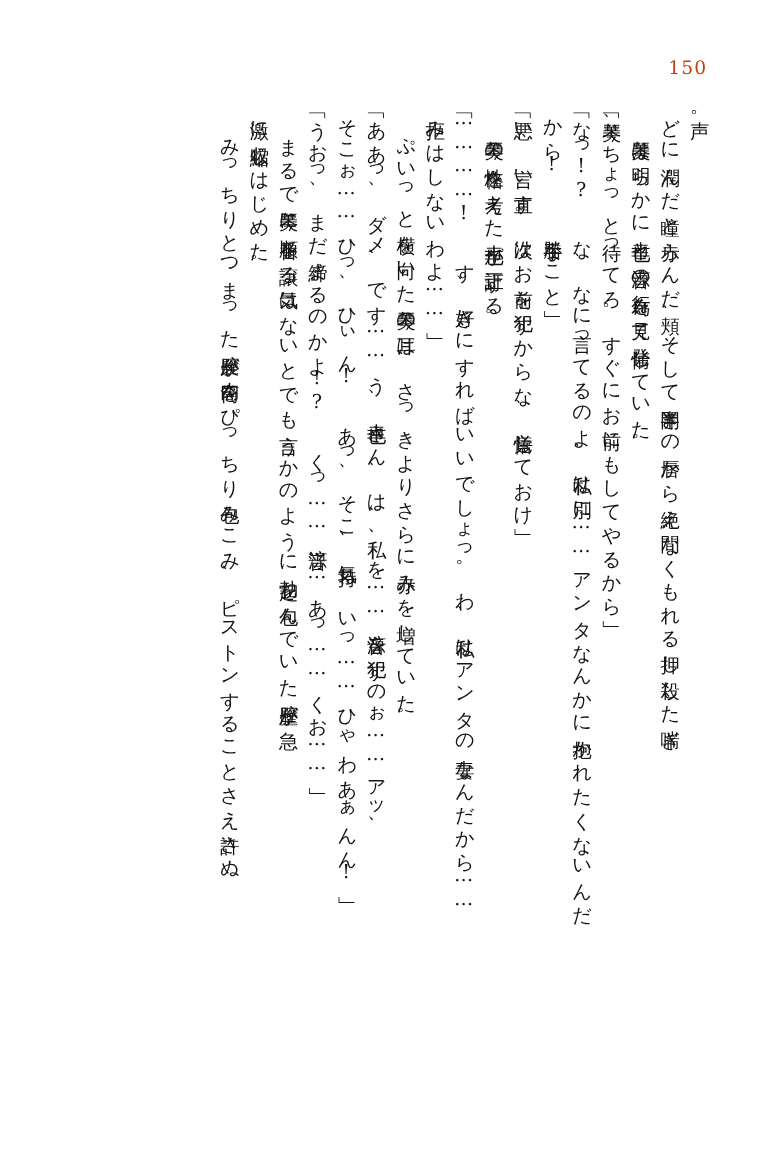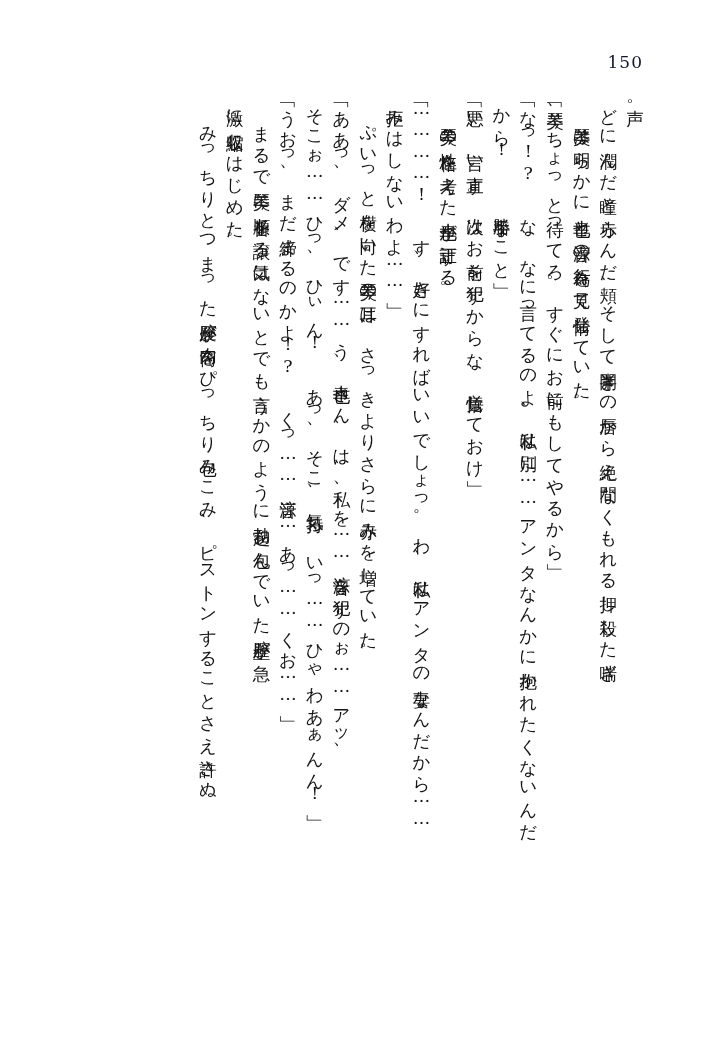--- a/index.html
+++ b/index.html
@@ -22,21 +22,21 @@
     width: 705px;
     height: 1050px;
     background: #ffffff;
   }
   .page-number {
     position: absolute;
     top: 52px;
     right: 62px;
     font-size: 17px;
     letter-spacing: 1px;
-    color: #0f172a;
+    color: #c2410c;
     font-family: "DejaVu Serif", "Liberation Serif", serif;
   }
   .text-block {
     position: absolute;
     top: 96px;
     right: 62px;
     height: 880px;
     width: 578px;
     display: flex;
     flex-direction: row-reverse;

